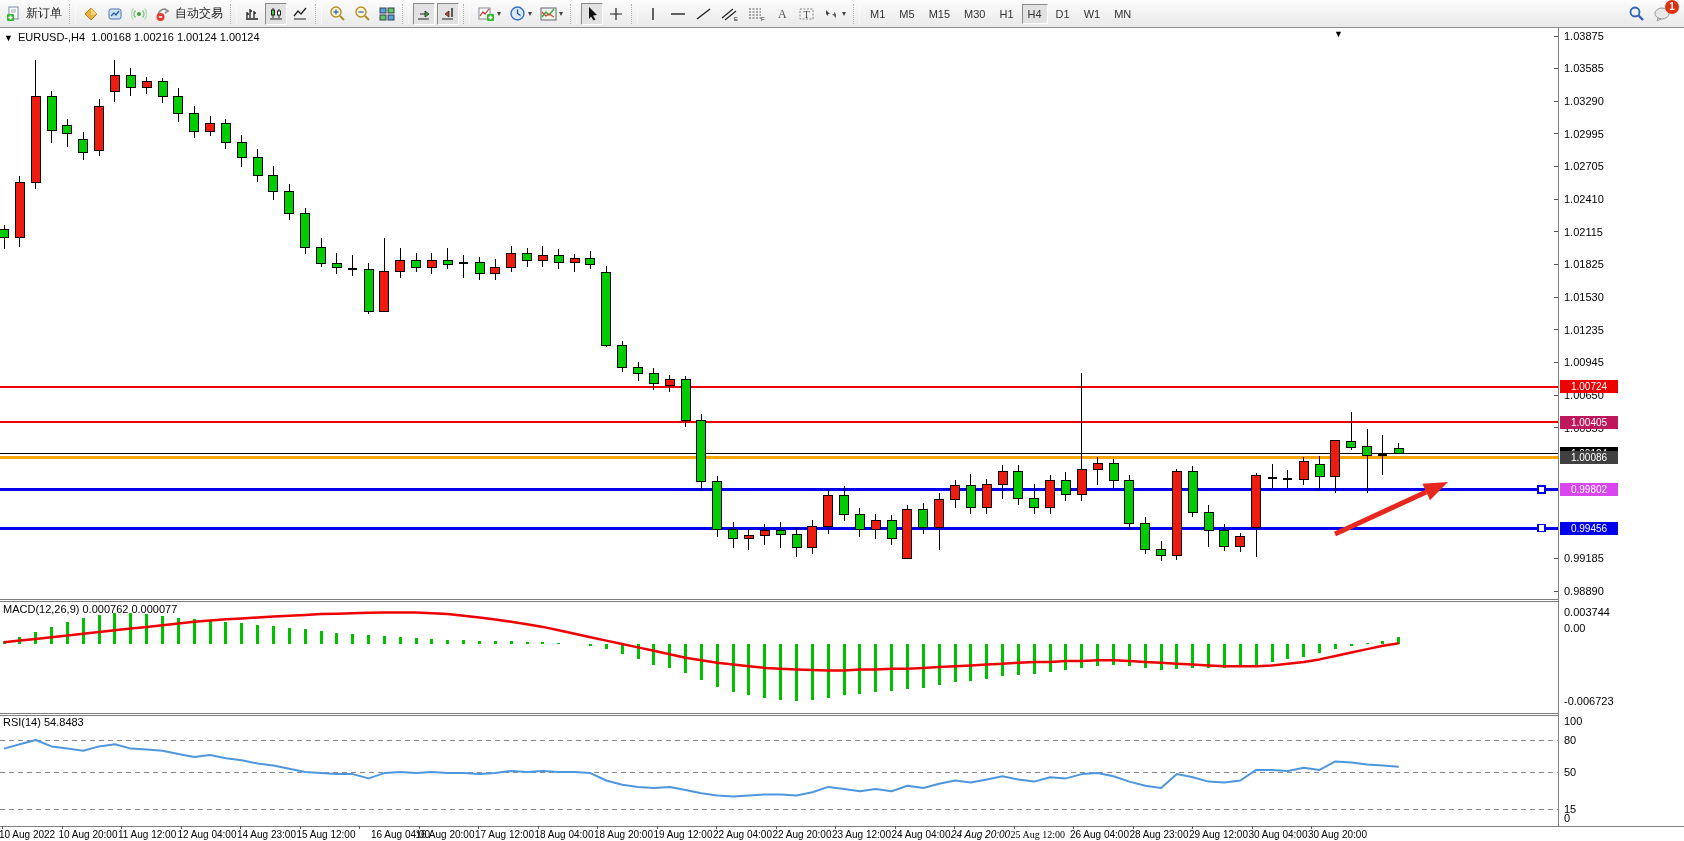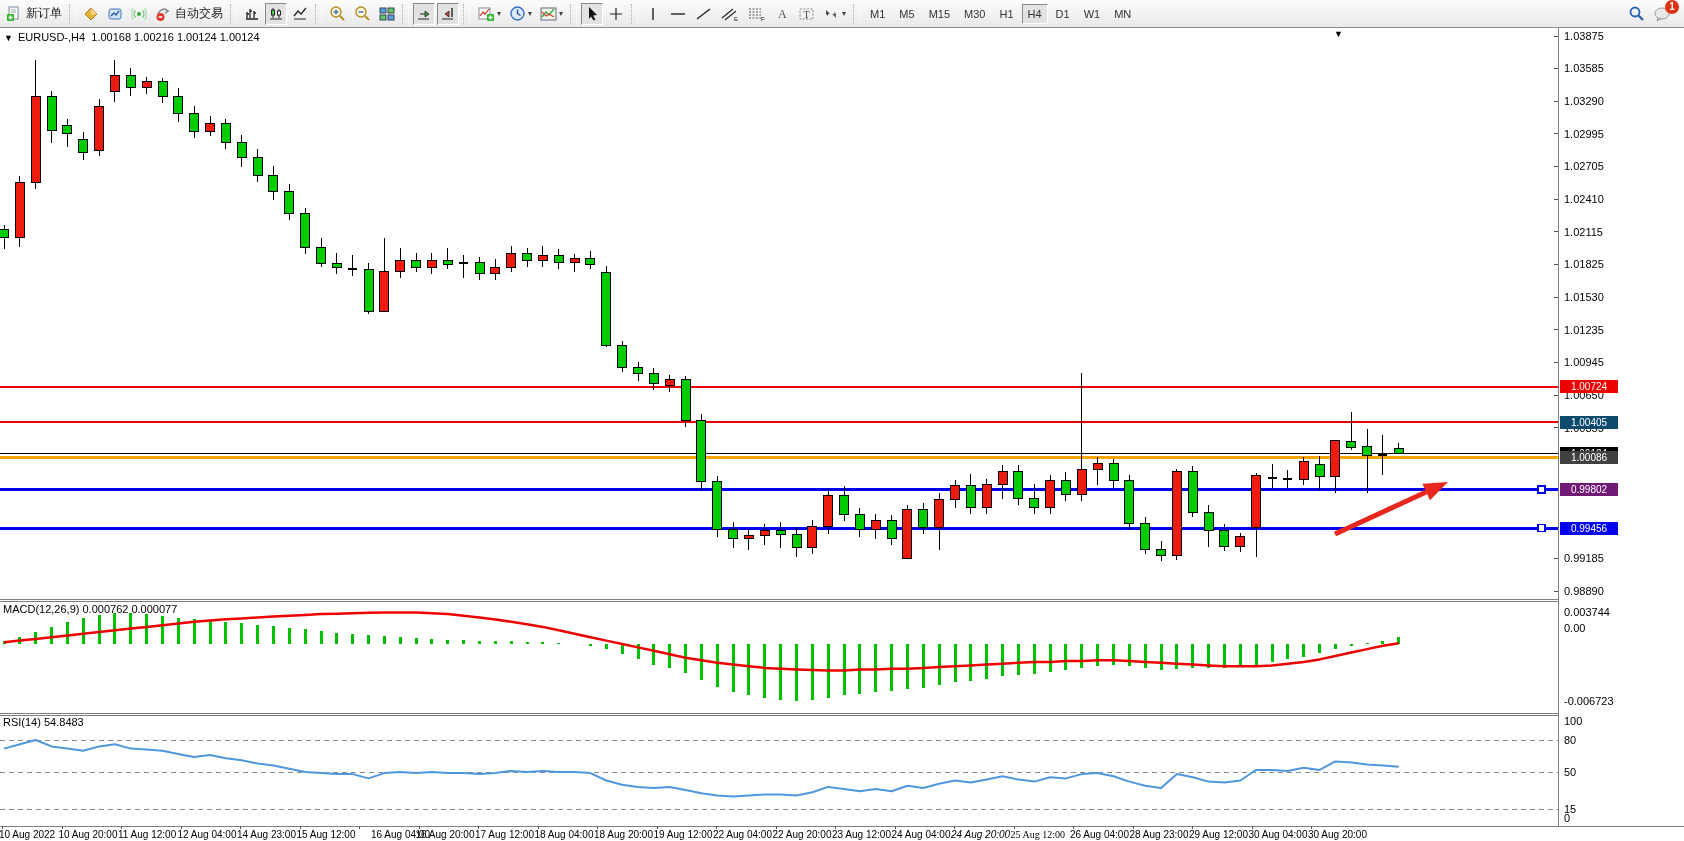--- a/index.html
+++ b/index.html
@@ -586,24 +586,24 @@
       <div class="ptick" style="top: 557.122px;">0.98890</div>
       <div class="iaxlab" style="top: 578px;">0.003744</div>
       <div class="iaxlab" style="top: 594px;">0.00</div>
       <div class="iaxlab" style="top: 667.462px;">-0.006723</div>
       <div class="iaxlab" style="top: 687px;">100</div>
       <div class="iaxlab" style="top: 706.05px;">80</div>
       <div class="iaxlab" style="top: 738px;">50</div>
       <div class="iaxlab" style="top: 775.275px;">15</div>
       <div class="iaxlab" style="top: 784px;">0</div>
       <div class="ptag" style="top: 352.391px; background: rgb(238, 0, 0);">1.00724</div>
-      <div class="ptag" style="top: 387.914px; background: #0c4a6e;">1.00405</div>
+      <div class="ptag" style="top: 387.914px; background: #be185d;">1.00405</div>
       <div class="ptag" style="top: 419.206px; background: rgb(0, 0, 0);">1.00124</div>
       <div class="ptag" style="top: 423.438px; background: #404040;">1.00086</div>
-      <div class="ptag" style="top: 455.063px; background: #701a75;">0.99802</div>
+      <div class="ptag" style="top: 455.063px; background: #d946ef;">0.99802</div>
       <div class="ptag" style="top: 493.594px; background: rgb(0, 0, 238);">0.99456</div>
     </div>
   <div class="taxis" id="taxis">
       <div class="tlab" style="left: -1px;">10 Aug 2022</div>
       <div class="ttick" style="left: 2px;"></div>
       <div class="tlab" style="left: 58.5px;">10 Aug 20:00</div>
       <div class="ttick" style="left: 61.5px;"></div>
       <div class="tlab" style="left: 118px;">11 Aug 12:00</div>
       <div class="ttick" style="left: 121px;"></div>
       <div class="tlab" style="left: 177.5px;">12 Aug 04:00</div>

